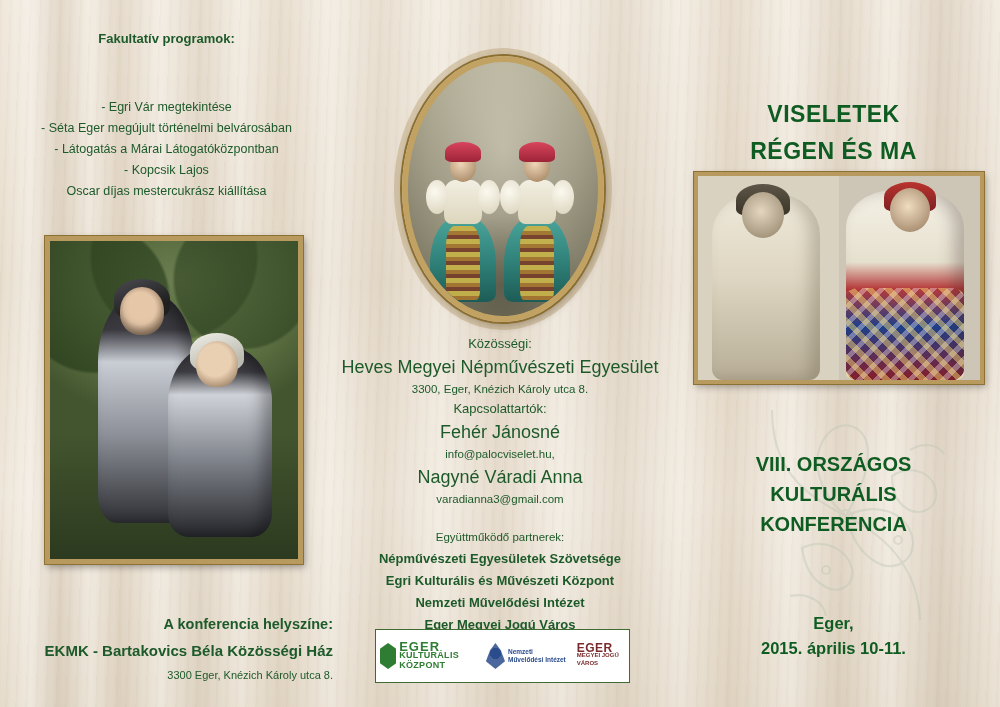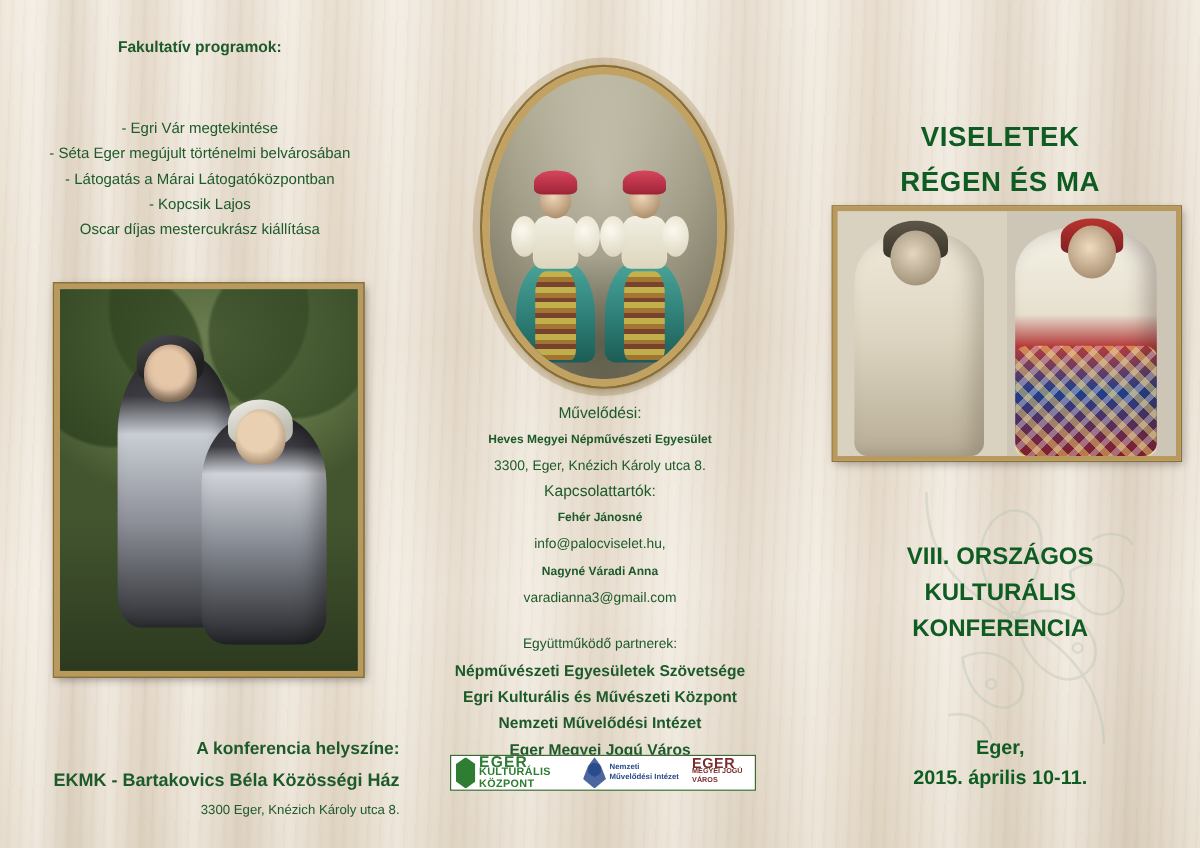--- a/index.html
+++ b/index.html
@@ -219,35 +219,35 @@
   }
   .mid-text {
     position: absolute;
     left: 333px;
     width: 334px;
     text-align: center;
     font-family: "Liberation Sans", sans-serif;
     color: #1d5a2a;
   }
   .mid-text .lbl { font-size: 13px; line-height: 23px; }
-  .mid-text .bold { font-weight: bold; font-size: 10px; line-height: 24px; }
+  .mid-text .bold { font-weight: normal; font-size: 18px; line-height: 24px; }
   .mid-text .small { font-size: 11.5px; line-height: 21px; }
   .mid-text .bold-sm { font-weight: bold; font-size: 13px; line-height: 22px; }
 
   .block-forendezo { top: 332px; }
   .block-kapcsolat { top: 397px; }
   .block-partnerek { top: 527px; }
 
   
   .logo-strip {
     position: absolute;
     left: 375px;
     top: 629px;
     width: 255px;
-    height: 30px;
+    height: 54px;
     background: #ffffff;
     border: 1px solid #3d6b33;
     display: flex;
     align-items: center;
     box-sizing: border-box;
     padding: 0 4px;
   }
   .logo-cell { display: flex; align-items: center; height: 100%; }
   .logo-eger-mark {
     width: 22px; height: 26px;
@@ -437,21 +437,21 @@
       <div class="doll-apron"></div>
       <div class="doll-bodice"></div>
       <div class="doll-sleeveL"></div>
       <div class="doll-sleeveR"></div>
       <div class="doll-head"></div>
       <div class="doll-hat"></div>
     </div>
   </div>
 
   <div class="mid-text block-forendezo">
-    <div class="lbl">Művelődési:</div>
+    <div class="lbl">Közösségi:</div>
     <div class="bold">Heves Megyei Népművészeti Egyesület</div>
     <div class="small">3300, Eger, Knézich Károly utca 8.</div>
   </div>
 
   <div class="mid-text block-kapcsolat">
     <div class="lbl">Kapcsolattartók:</div>
     <div class="bold">Fehér Jánosné</div>
     <div class="small">info@palocviselet.hu,</div>
     <div class="bold">Nagyné Váradi Anna</div>
     <div class="small">varadianna3@gmail.com</div>

